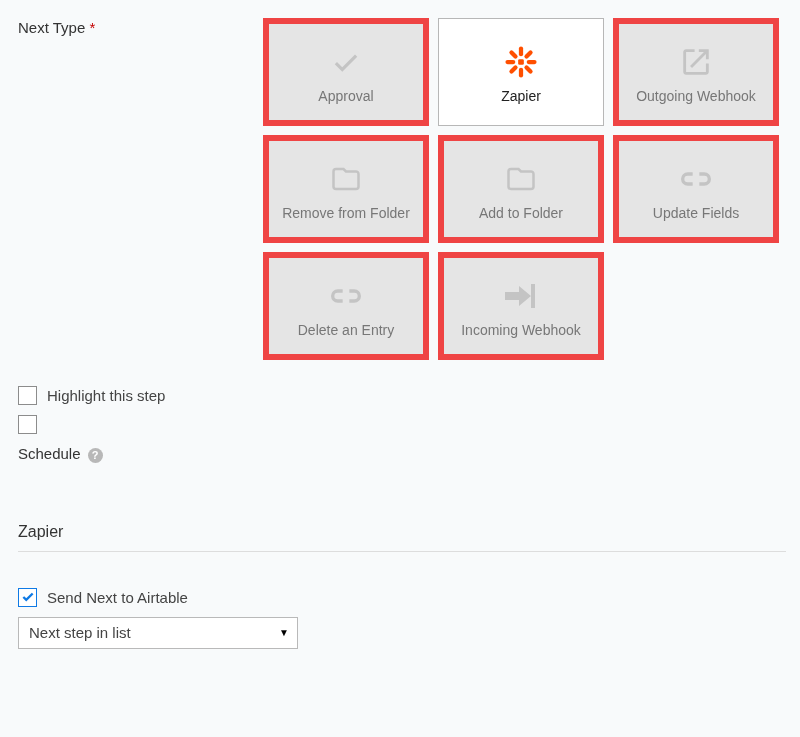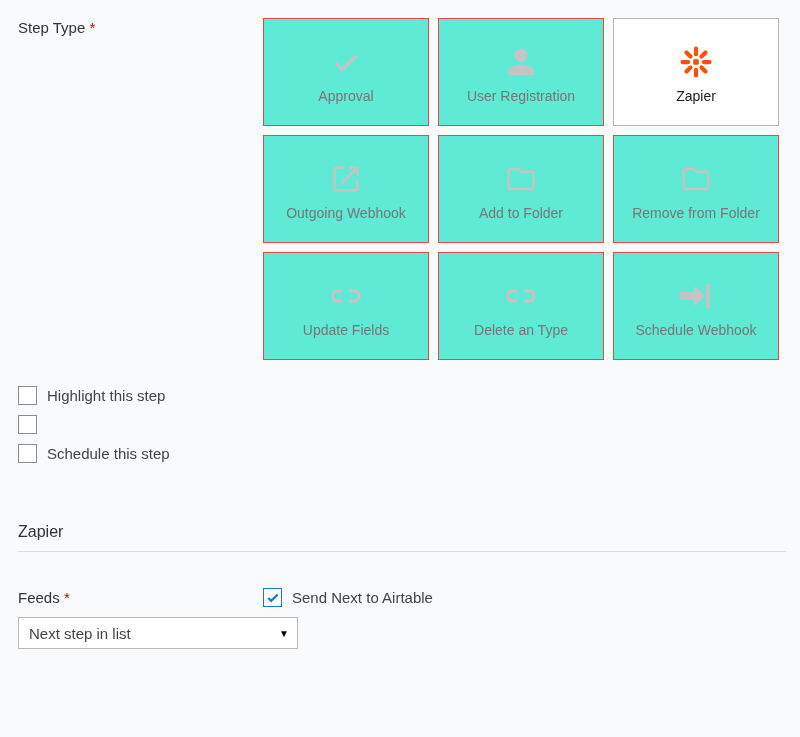--- a/index.html
+++ b/index.html
@@ -44,22 +44,22 @@
   }
 
   
   .step-grid {
     display: grid;
     grid-template-columns: repeat(3, 166px);
     grid-gap: 9px;
   }
   .step-card {
     height: 108px;
-    border: 1px solid #ef4444;
-    background: #5eead4;
+    border: 6px solid #ef4444;
+    background: #e5e5e5;
     display: flex;
     flex-direction: column;
     align-items: center;
     justify-content: center;
     font-size: 14px;
     color: #777;
     cursor: pointer;
   }
   .step-card .icon-slot {
     height: 44px;
@@ -122,43 +122,35 @@
     font-size: 15px;
     cursor: pointer;
   }
   .sel .caret { font-size: 10px; color: #000; }
 </style>
 </head>
 <body>
 
 <div class="row">
   <div class="label-col">
-    <span>Step Type</span>
+    <span>Next Type</span>
     <span class="req">*</span>
   </div>
   <div class="content-col">
     <div class="step-grid">
 
       <div class="step-card">
         <span class="icon-slot">
           <svg width="38" height="30" viewBox="0 0 24 24">
               <path d="M9 16.2l-4.2-4.2L3 13.8 9 19.8 21 7.8 19.2 6z"></path>
             </svg>
         </span>
         <span>Approval</span>
       </div>
 
-      <div class="step-card">
-        <span class="icon-slot">
-          <svg width="32" height="32" viewBox="0 0 24 24">
-              <path d="M12 12c2.7 0 5-2.3 5-5s-2.3-5-5-5-5 2.3-5 5 2.3 5 5 5zm0 2c-3.3 0-10 1.7-10 5v3h20v-3c0-3.3-6.7-5-10-5z"></path>
-            </svg>
-        </span>
-        <span>User Registration</span>
-      </div>
 
       <div class="step-card selected">
         <span class="icon-slot">
           <svg width="34" height="34" viewBox="0 0 48 48">
               <g transform="translate(24,24)">
                 <rect x="-4" y="-4" width="8" height="8" rx="2"></rect>
                 <g>
                   <rect x="-3" y="-22" width="6" height="14" rx="3"></rect>
                   <rect x="-3" y="8" width="6" height="14" rx="3"></rect>
                   <rect x="-22" y="-3" width="14" height="6" rx="3"></rect>
@@ -184,58 +176,58 @@
         </span>
         <span>Outgoing Webhook</span>
       </div>
 
       <div class="step-card">
         <span class="icon-slot">
           <svg width="36" height="30" viewBox="0 0 24 24">
               <path d="M10 4H4c-1.1 0-2 .9-2 2v12c0 1.1.9 2 2 2h16c1.1 0 2-.9 2-2V8c0-1.1-.9-2-2-2h-8l-2-2z" fill="none" stroke="#c4c4c4" stroke-width="2"></path>
             </svg>
         </span>
-        <span>Add to Folder</span>
+        <span>Remove from Folder</span>
       </div>
 
       <div class="step-card">
         <span class="icon-slot">
           <svg width="36" height="30" viewBox="0 0 24 24">
               <path d="M10 4H4c-1.1 0-2 .9-2 2v12c0 1.1.9 2 2 2h16c1.1 0 2-.9 2-2V8c0-1.1-.9-2-2-2h-8l-2-2z" fill="none" stroke="#c4c4c4" stroke-width="2"></path>
             </svg>
         </span>
-        <span>Remove from Folder</span>
+        <span>Add to Folder</span>
       </div>
 
       <div class="step-card">
         <span class="icon-slot">
           <svg width="40" height="22" viewBox="0 0 48 24">
               <path d="M14 4a8 8 0 000 16h6v-4h-6a4 4 0 010-8h6V4h-6zm14 0v4h6a4 4 0 010 8h-6v4h6a8 8 0 000-16h-6z"></path>
             </svg>
         </span>
         <span>Update Fields</span>
       </div>
 
       <div class="step-card">
         <span class="icon-slot">
           <svg width="40" height="22" viewBox="0 0 48 24">
               <path d="M14 4a8 8 0 000 16h6v-4h-6a4 4 0 010-8h6V4h-6zm14 0v4h6a4 4 0 010 8h-6v4h6a8 8 0 000-16h-6z"></path>
             </svg>
         </span>
-        <span>Delete an Type</span>
+        <span>Delete an Entry</span>
       </div>
 
       <div class="step-card">
         <span class="icon-slot">
           <svg width="36" height="28" viewBox="0 0 36 28">
               <path d="M2 10h14V4l12 10-12 10v-6H2z"></path>
               <rect x="28" y="2" width="4" height="24"></rect>
             </svg>
         </span>
-        <span>Schedule Webhook</span>
+        <span>Incoming Webhook</span>
       </div>
 
     </div>
   </div>
 </div>
 
 <div class="row tight" style="margin-top:26px;">
   <div class="content-col">
     <div class="chk">
       <span class="chk-box">
@@ -250,38 +242,30 @@
   <div class="content-col">
     <div class="chk">
       <span class="chk-box">
         
       </span>
     </div>
   </div>
 </div>
 
 <div class="row tight">
-  <div class="content-col">
-    <div class="chk">
-      <span class="chk-box">
-        
-      </span>
-      <label>Schedule this step</label>
-    </div>
+  <div class="label-col">
+    <span>Schedule</span>
+    <span class="help-icon">?</span>
   </div>
 </div>
 
 <div class="section">
   <div class="section-title">Zapier</div>
 
   <div class="row tight">
-    <div class="label-col">
-      <span>Feeds</span>
-      <span class="req">*</span>
-    </div>
     <div class="content-col">
       <div class="chk">
         <span class="chk-box checked">
           <svg width="14" height="14" viewBox="0 0 24 24" fill="none" stroke="#0f7ae5" stroke-width="4">
               <path d="M4 12l5 5L20 6"></path>
             </svg>
         </span>
         <label>Send Next to Airtable</label>
       </div>
     </div>

